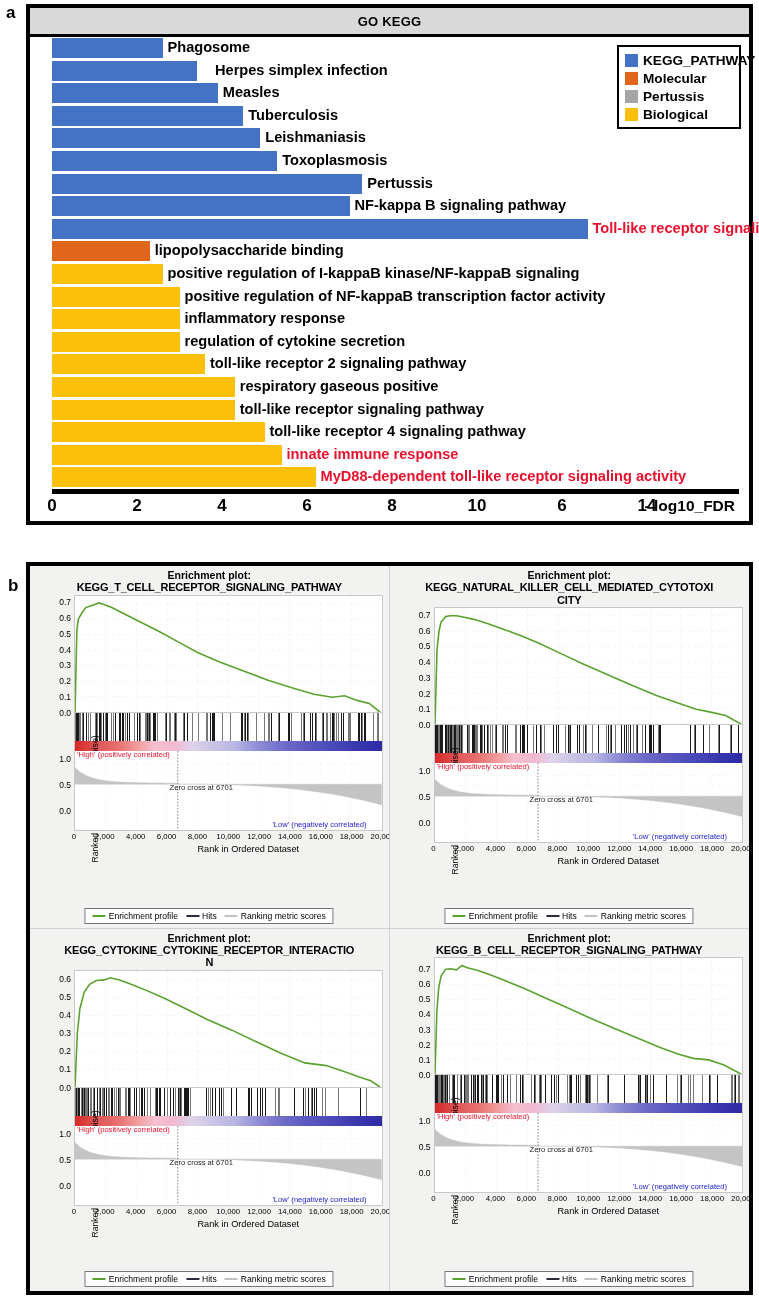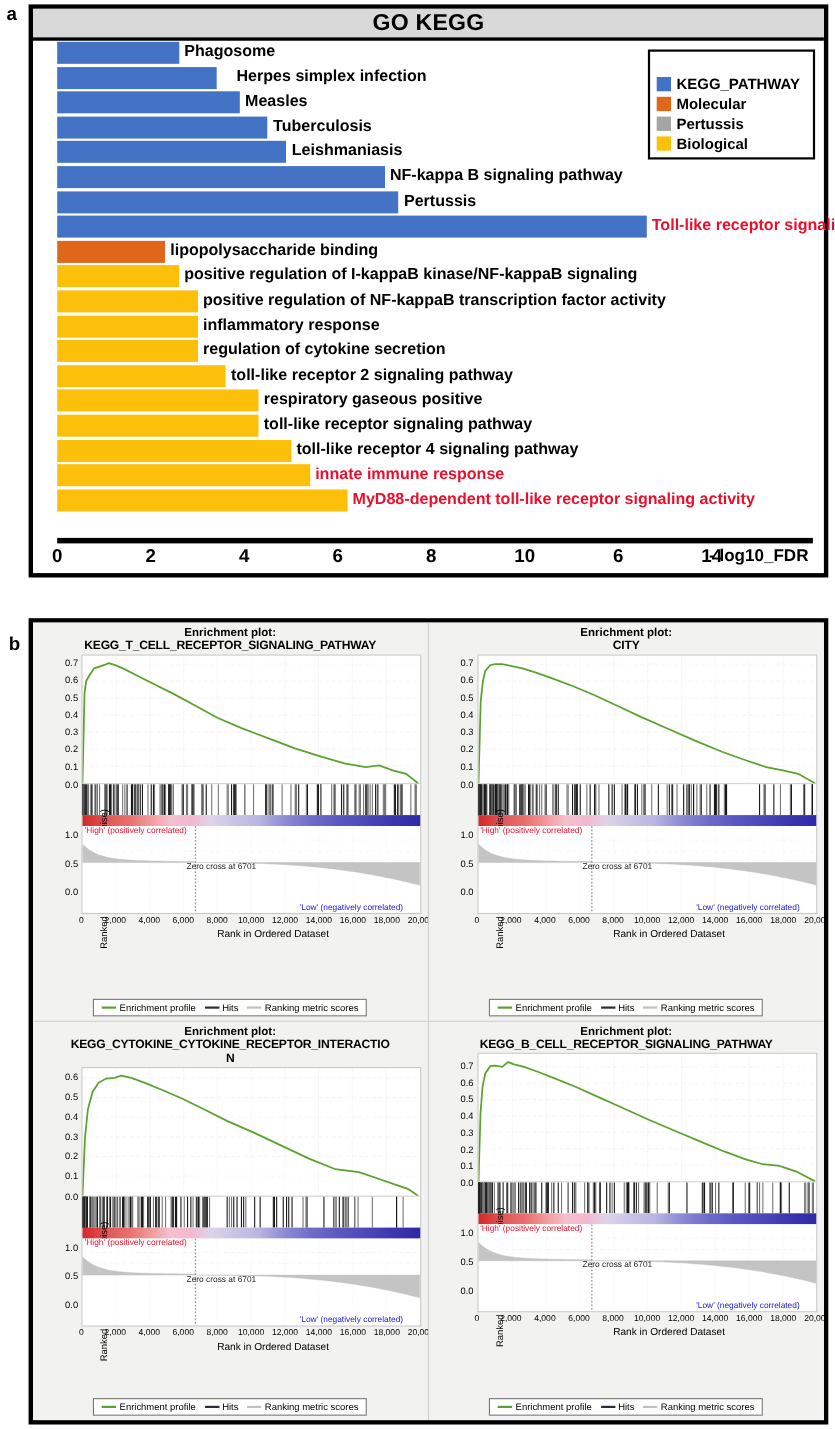--- a/index.html
+++ b/index.html
@@ -9,35 +9,35 @@
   
   .panel-letter{position:absolute;font-weight:bold;font-size:17px;color:#000;}
   #letter-a{left:6px;top:3px;}
   #letter-b{left:8px;top:576px;}
 
   
   #panel-a{position:absolute;left:26px;top:4px;width:727px;height:521px;
            border:4px solid #000;background:#fff;box-sizing:border-box;}
   #go-title-bar{height:26px;background:#d9d9d9;border-bottom:3px solid #000;
                 display:flex;align-items:center;justify-content:center;}
-  #go-title-bar .t{font-size:21px;font-weight:bold;letter-spacing:.2px;}
+  #go-title-bar .t{font-size:13px;font-weight:bold;letter-spacing:.2px;}
 
   #bars-area{position:relative;height:452px;}
   .bar-row{position:relative;height:22.6px;}
   .bar{position:absolute;left:22px;top:1px;height:20px;}
   .bar.c-kegg{background:#4472c4;}
   .bar.c-mol{background:#e0661c;}
   .bar.c-bio{background:#fcc00a;}
   .bar-label{position:absolute;top:0px;font-size:14.6px;font-weight:bold;
              color:#000;white-space:nowrap;line-height:21px;}
   .bar-label.hl{color:#e8112d;}
 
   
-  #legend-a{position:absolute;right:8px;top:8px;width:152px;border:2.5px solid #000;
-            background:#fff;padding:20px 5px 4px 6px;box-sizing:border-box;}
+  #legend-a{position:absolute;right:8px;top:8px;width:124px;border:2.5px solid #000;
+            background:#fff;padding:4px 5px 4px 6px;box-sizing:border-box;}
   #legend-a .lrow{display:flex;align-items:center;height:18px;}
   #legend-a .sw{width:13px;height:13px;margin-right:5px;flex:0 0 auto;}
   #legend-a .ltx{font-size:13.6px;font-weight:bold;white-space:nowrap;}
 
   
   #axis-a{position:relative;height:42px;margin:0 10px 0 22px;}
   #axis-line{position:absolute;left:0;right:0;top:0;height:5px;background:#000;}
   .tick-lbl{position:absolute;top:7px;font-size:17px;font-weight:bold;transform:translateX(-50%);}
   #axis-title{position:absolute;right:4px;top:8px;font-size:15.5px;font-weight:bold;white-space:nowrap;}
 
@@ -143,26 +143,30 @@
       </div>
       <div class="bar-row">
         <div class="bar c-kegg" style="width: 191.25px;"></div>
         <div class="bar-label" style="left: 218.25px;">Tuberculosis</div>
       </div>
       <div class="bar-row">
         <div class="bar c-kegg" style="width: 208.25px;"></div>
         <div class="bar-label" style="left: 235.25px;">Leishmaniasis</div>
       </div>
       <div class="bar-row">
+        <div class="bar c-kegg" style="width: 225.25px;"></div>
+        <div class="bar-label" style="left: 252.25px;">Toxoplasmosis</div>
+      </div>
+      <div class="bar-row">
+        <div class="bar c-kegg" style="width: 310.25px;"></div>
+        <div class="bar-label" style="left: 337.25px;">Pertussis</div>
+      </div>
+      <div class="bar-row">
         <div class="bar c-kegg" style="width: 297.5px;"></div>
         <div class="bar-label" style="left: 324.5px;">NF-kappa B signaling pathway</div>
-      </div>
-      <div class="bar-row">
-        <div class="bar c-kegg" style="width: 310.25px;"></div>
-        <div class="bar-label" style="left: 337.25px;">Pertussis</div>
       </div>
       <div class="bar-row">
         <div class="bar c-kegg" style="width: 535.5px;"></div>
         <div class="bar-label hl" style="left: 562.5px;">Toll-like receptor signaling pathway</div>
       </div>
       <div class="bar-row">
         <div class="bar c-mol" style="width: 97.75px;"></div>
         <div class="bar-label" style="left: 124.75px;">lipopolysaccharide binding</div>
       </div>
       <div class="bar-row">
@@ -474,20 +478,21 @@
         </div>
         <div class="it">
           <span class="dash grey"></span>
           <span>Ranking metric scores</span>
         </div>
       </div>
     </div>
     <div class="gsea">
       <div class="gtitle">
         <div class="l1">Enrichment plot:</div>
+        <div class="l2">KEGG_NATURAL_KILLER_CELL_MEDIATED_CYTOTOXI</div>
         <div class="l2">CITY</div>
       </div>
       <div class="plotwrap">
         <div class="es-box">
           <div class="es-ylab">Enrichment score (ES)</div>
           <div class="es-ticks">
             <span style="top: 100%;">0.0</span>
             <span style="top: 86.6667%;">0.1</span>
             <span style="top: 73.3333%;">0.2</span>
             <span style="top: 60%;">0.3</span>

